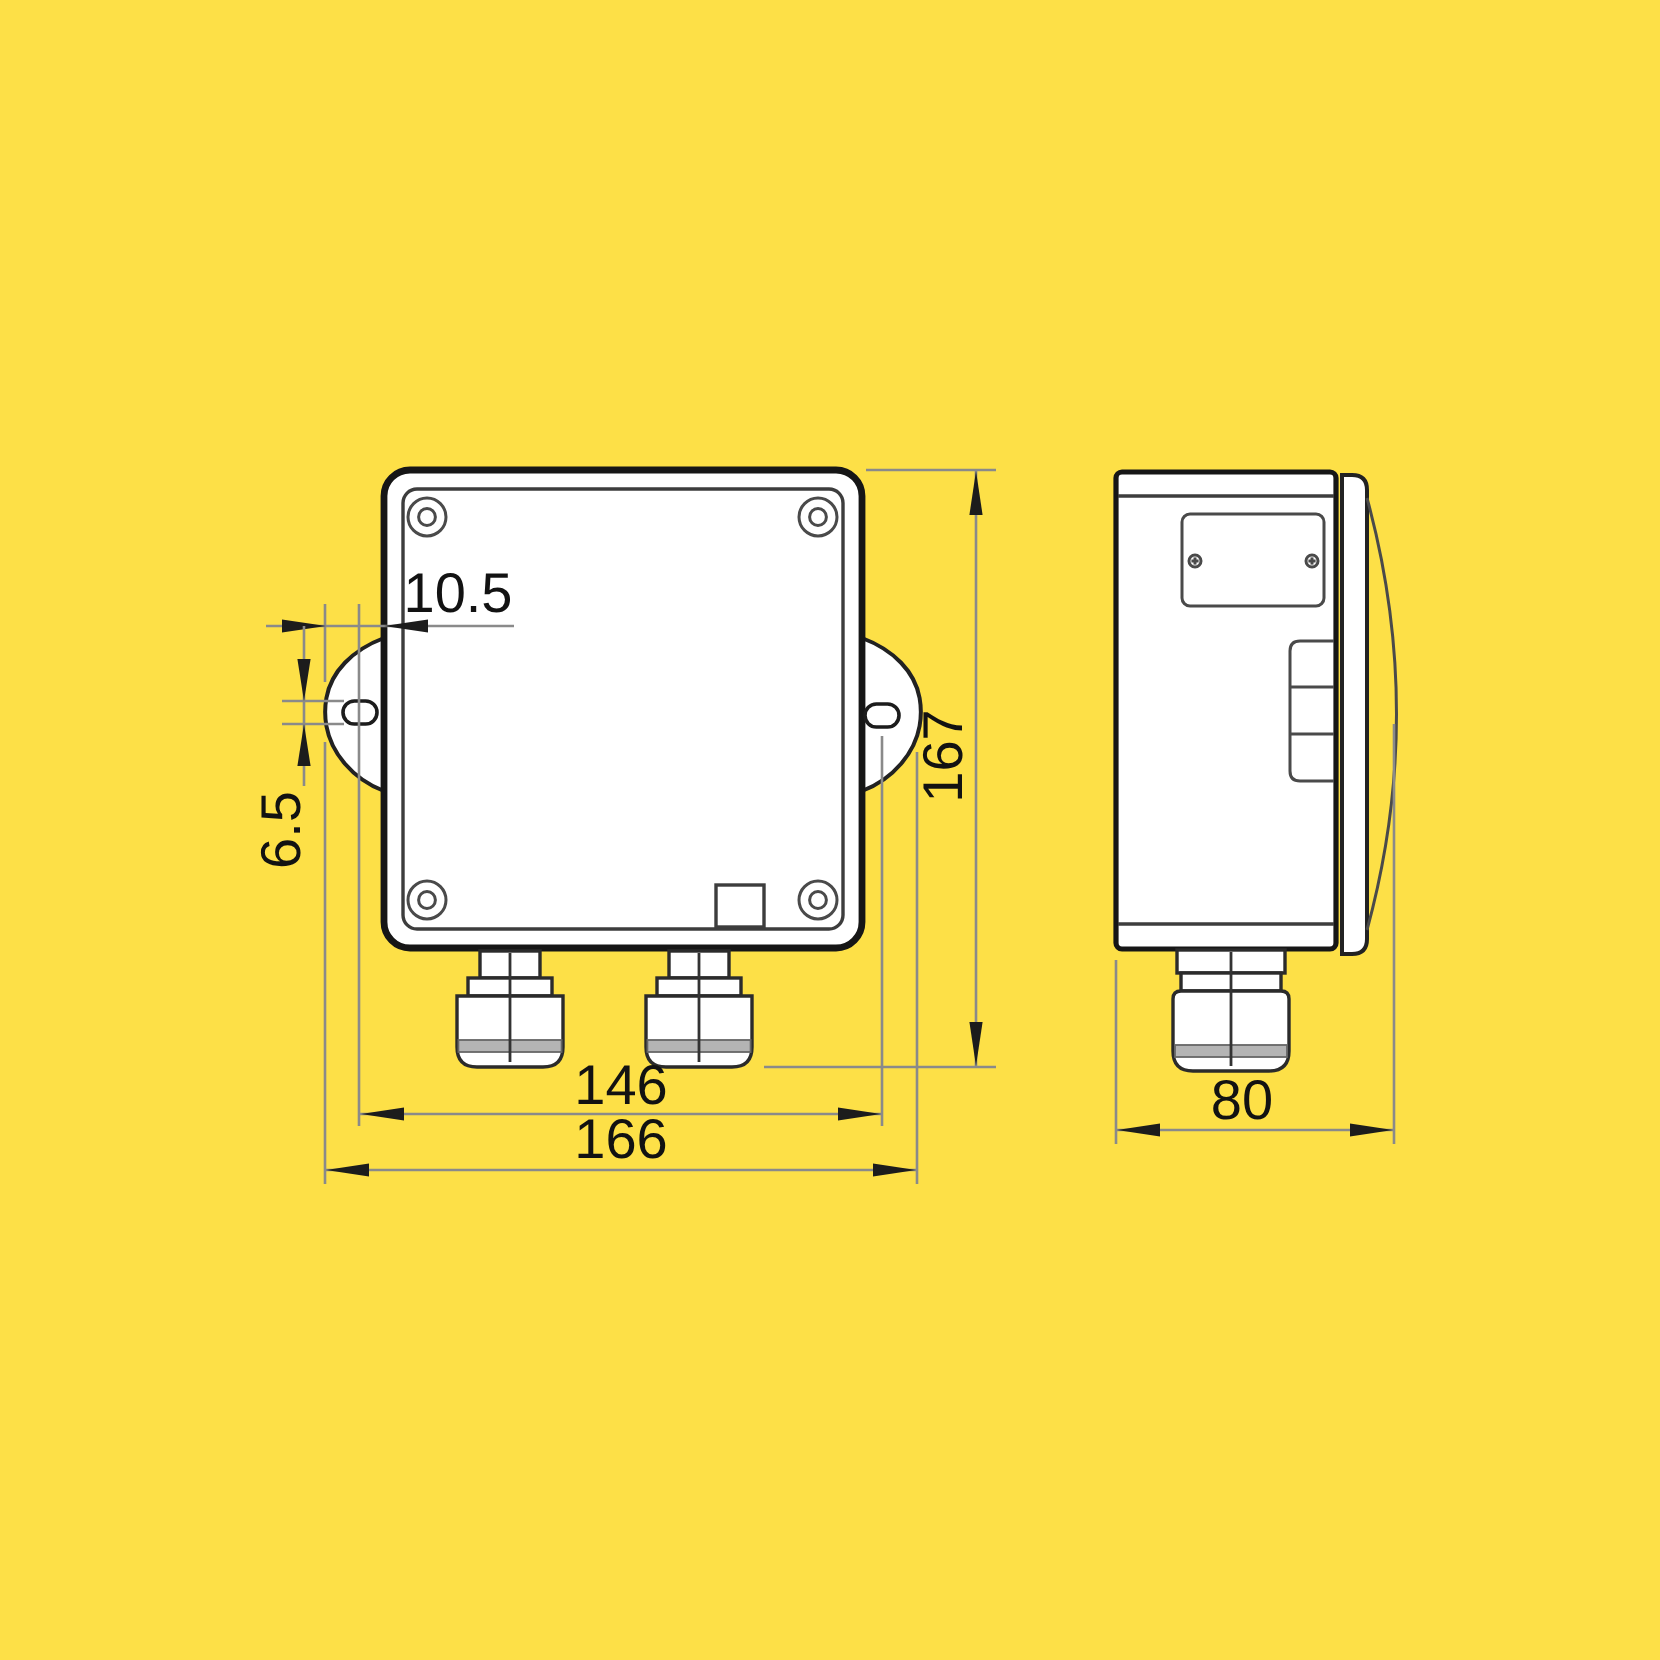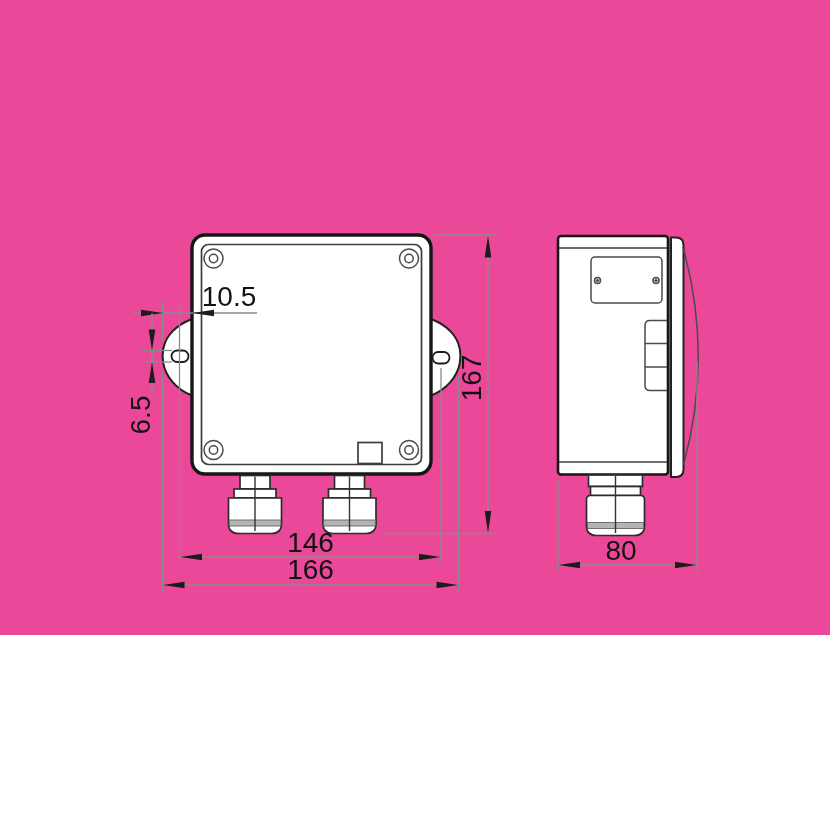--- a/index.html
+++ b/index.html
@@ -1,16 +1,16 @@
 <!DOCTYPE html>
 <html><head>
 <meta charset="utf-8">
 <style>
   html,body{margin:0;padding:0;background:#ffffff;}
-  #canvas{position:relative;width:830px;height:635px;background:#ec4899;overflow:hidden;}
+  #canvas{position:relative;width:830px;height:830px;background:#fde047;overflow:hidden;}
   svg{position:absolute;left:0;top:0;}
   .part-heavy{fill:#ffffff;stroke:#161616;stroke-width:3.4;}
   .part-heavy-side{fill:#ffffff;stroke:#161616;stroke-width:2.6;}
   .part-med{fill:none;stroke:#3d3d3d;stroke-width:1.7;}
   .part-tab{fill:#ffffff;stroke:#222222;stroke-width:2;}
   .part-slot{fill:#ffffff;stroke:#1c1c1c;stroke-width:1.8;}
   .part-thin{fill:none;stroke:#4a4a4a;stroke-width:1.5;}
   .gland{fill:#ffffff;stroke:#2b2b2b;stroke-width:1.7;}
   .gland-band{fill:#b4b4b4;stroke:#666666;stroke-width:0.9;}
   .gland-center{fill:none;stroke:#333333;stroke-width:1.4;}

